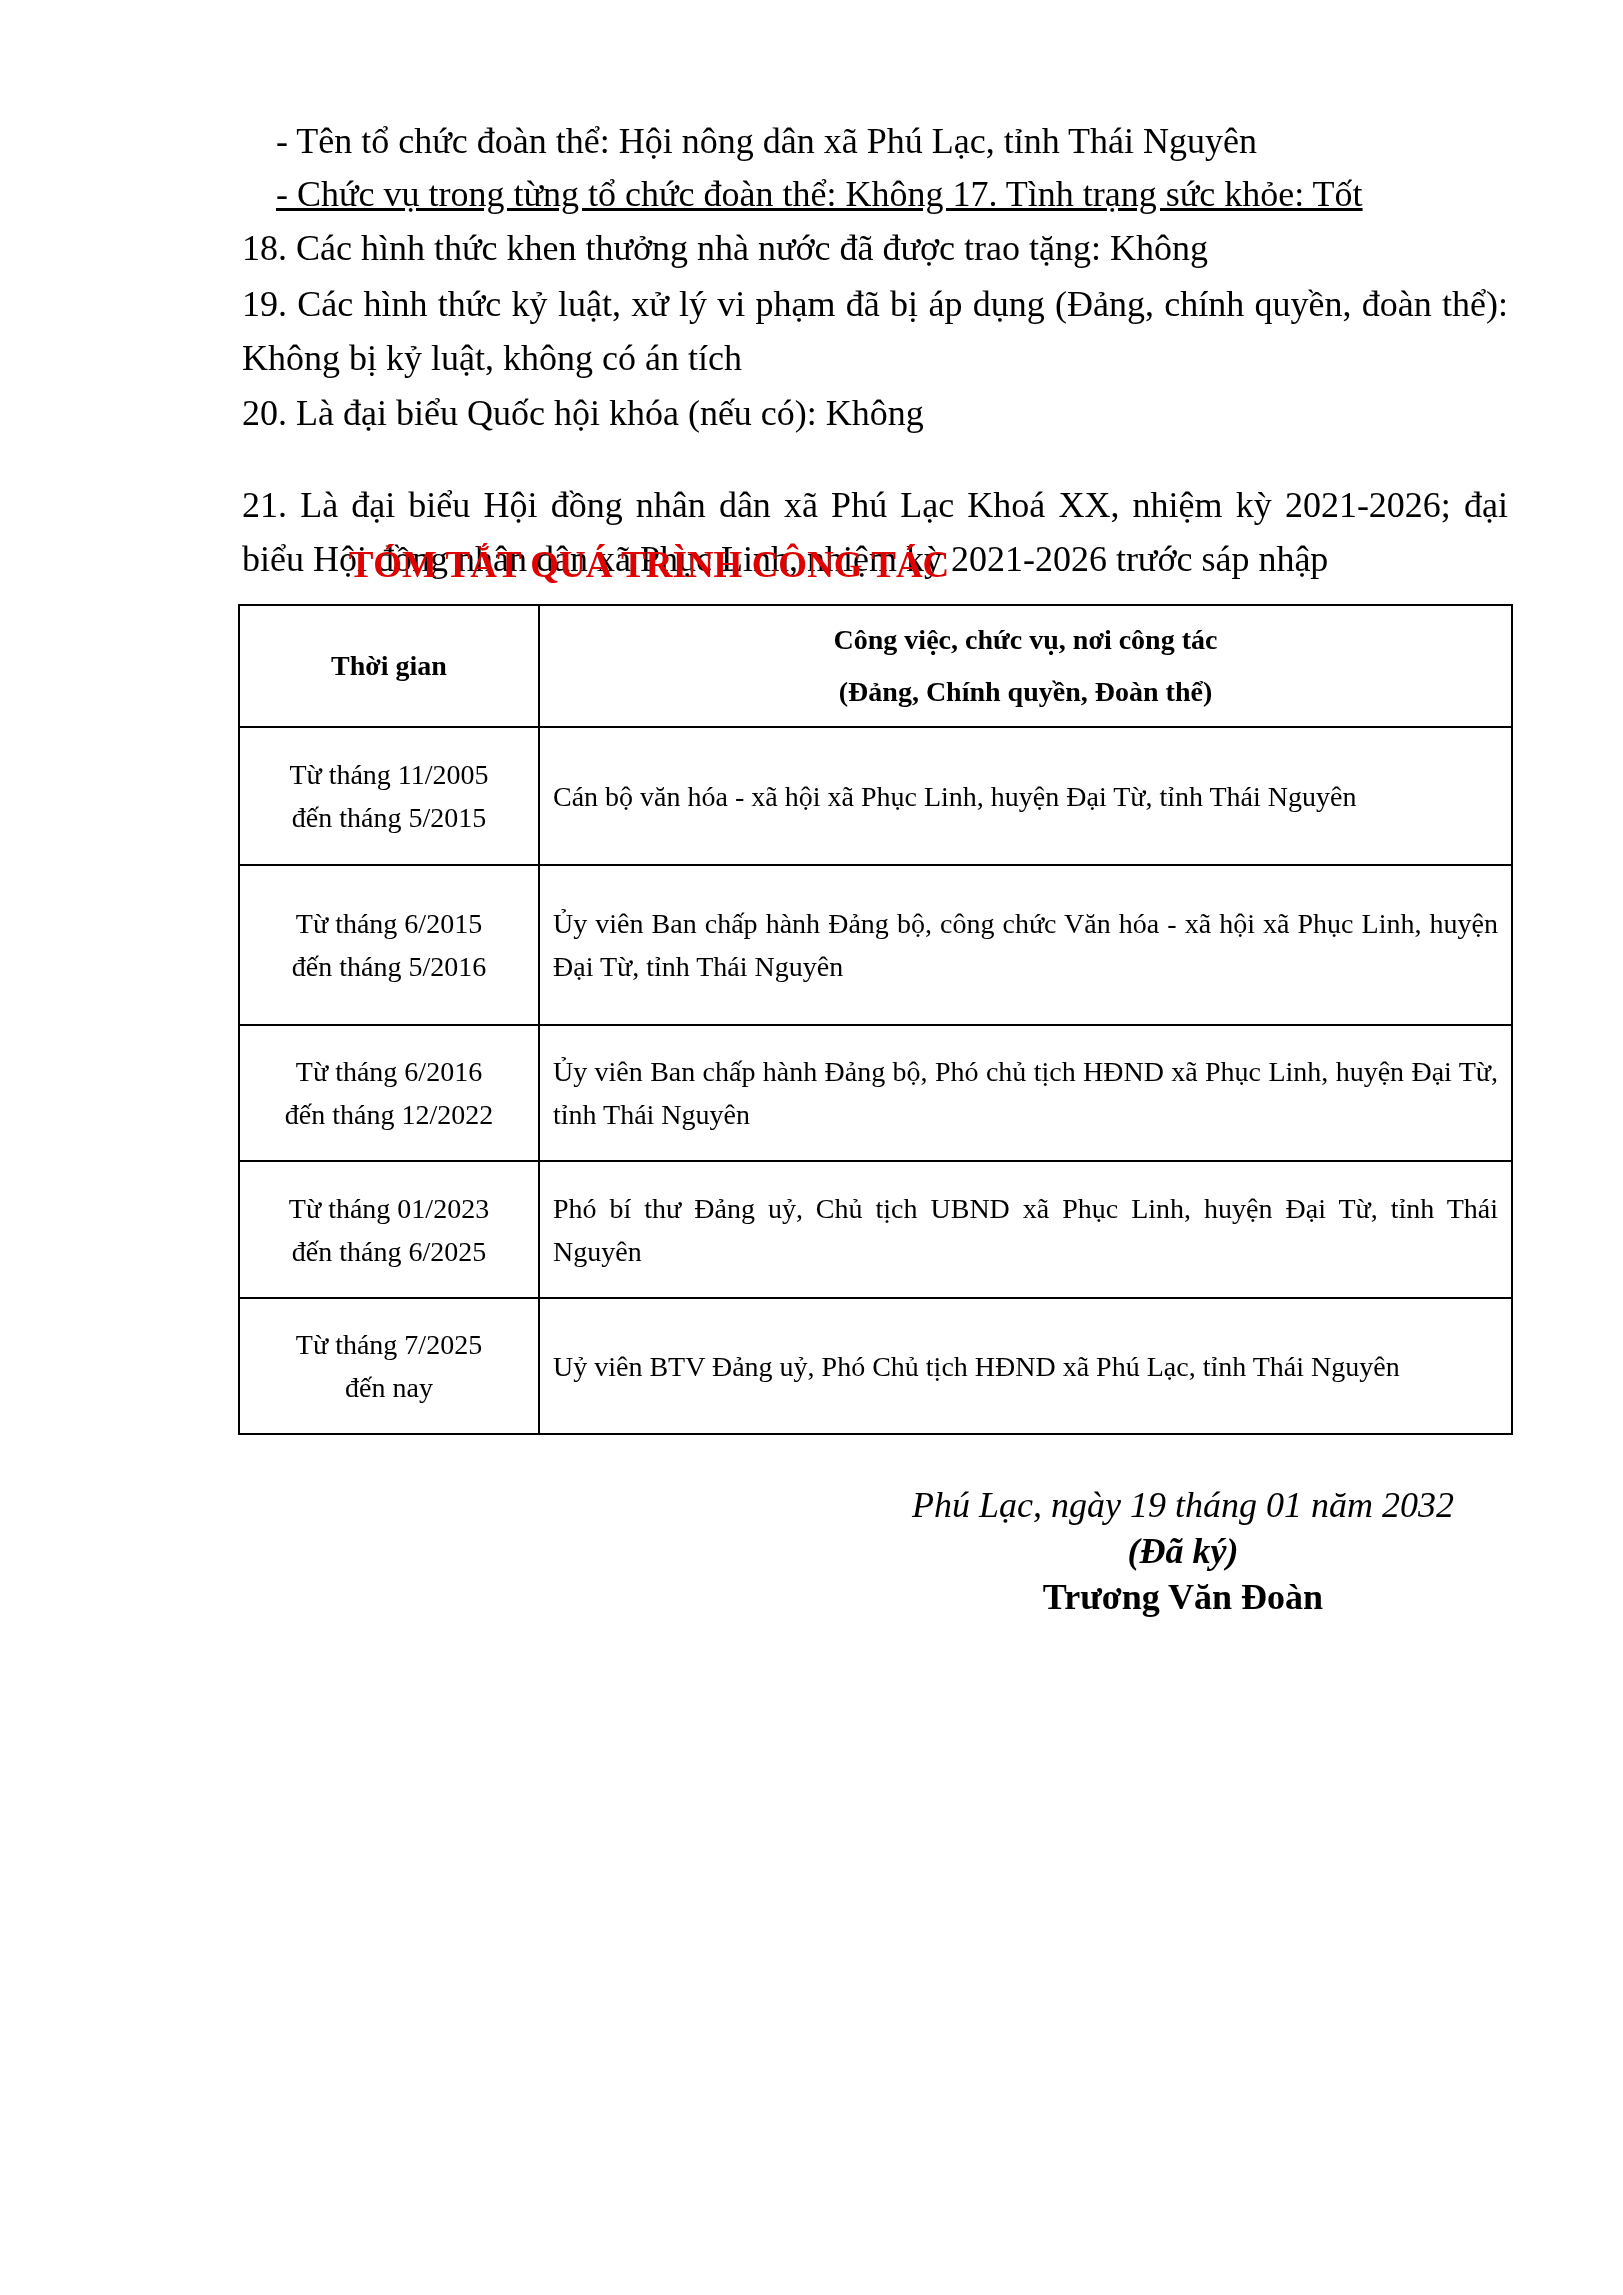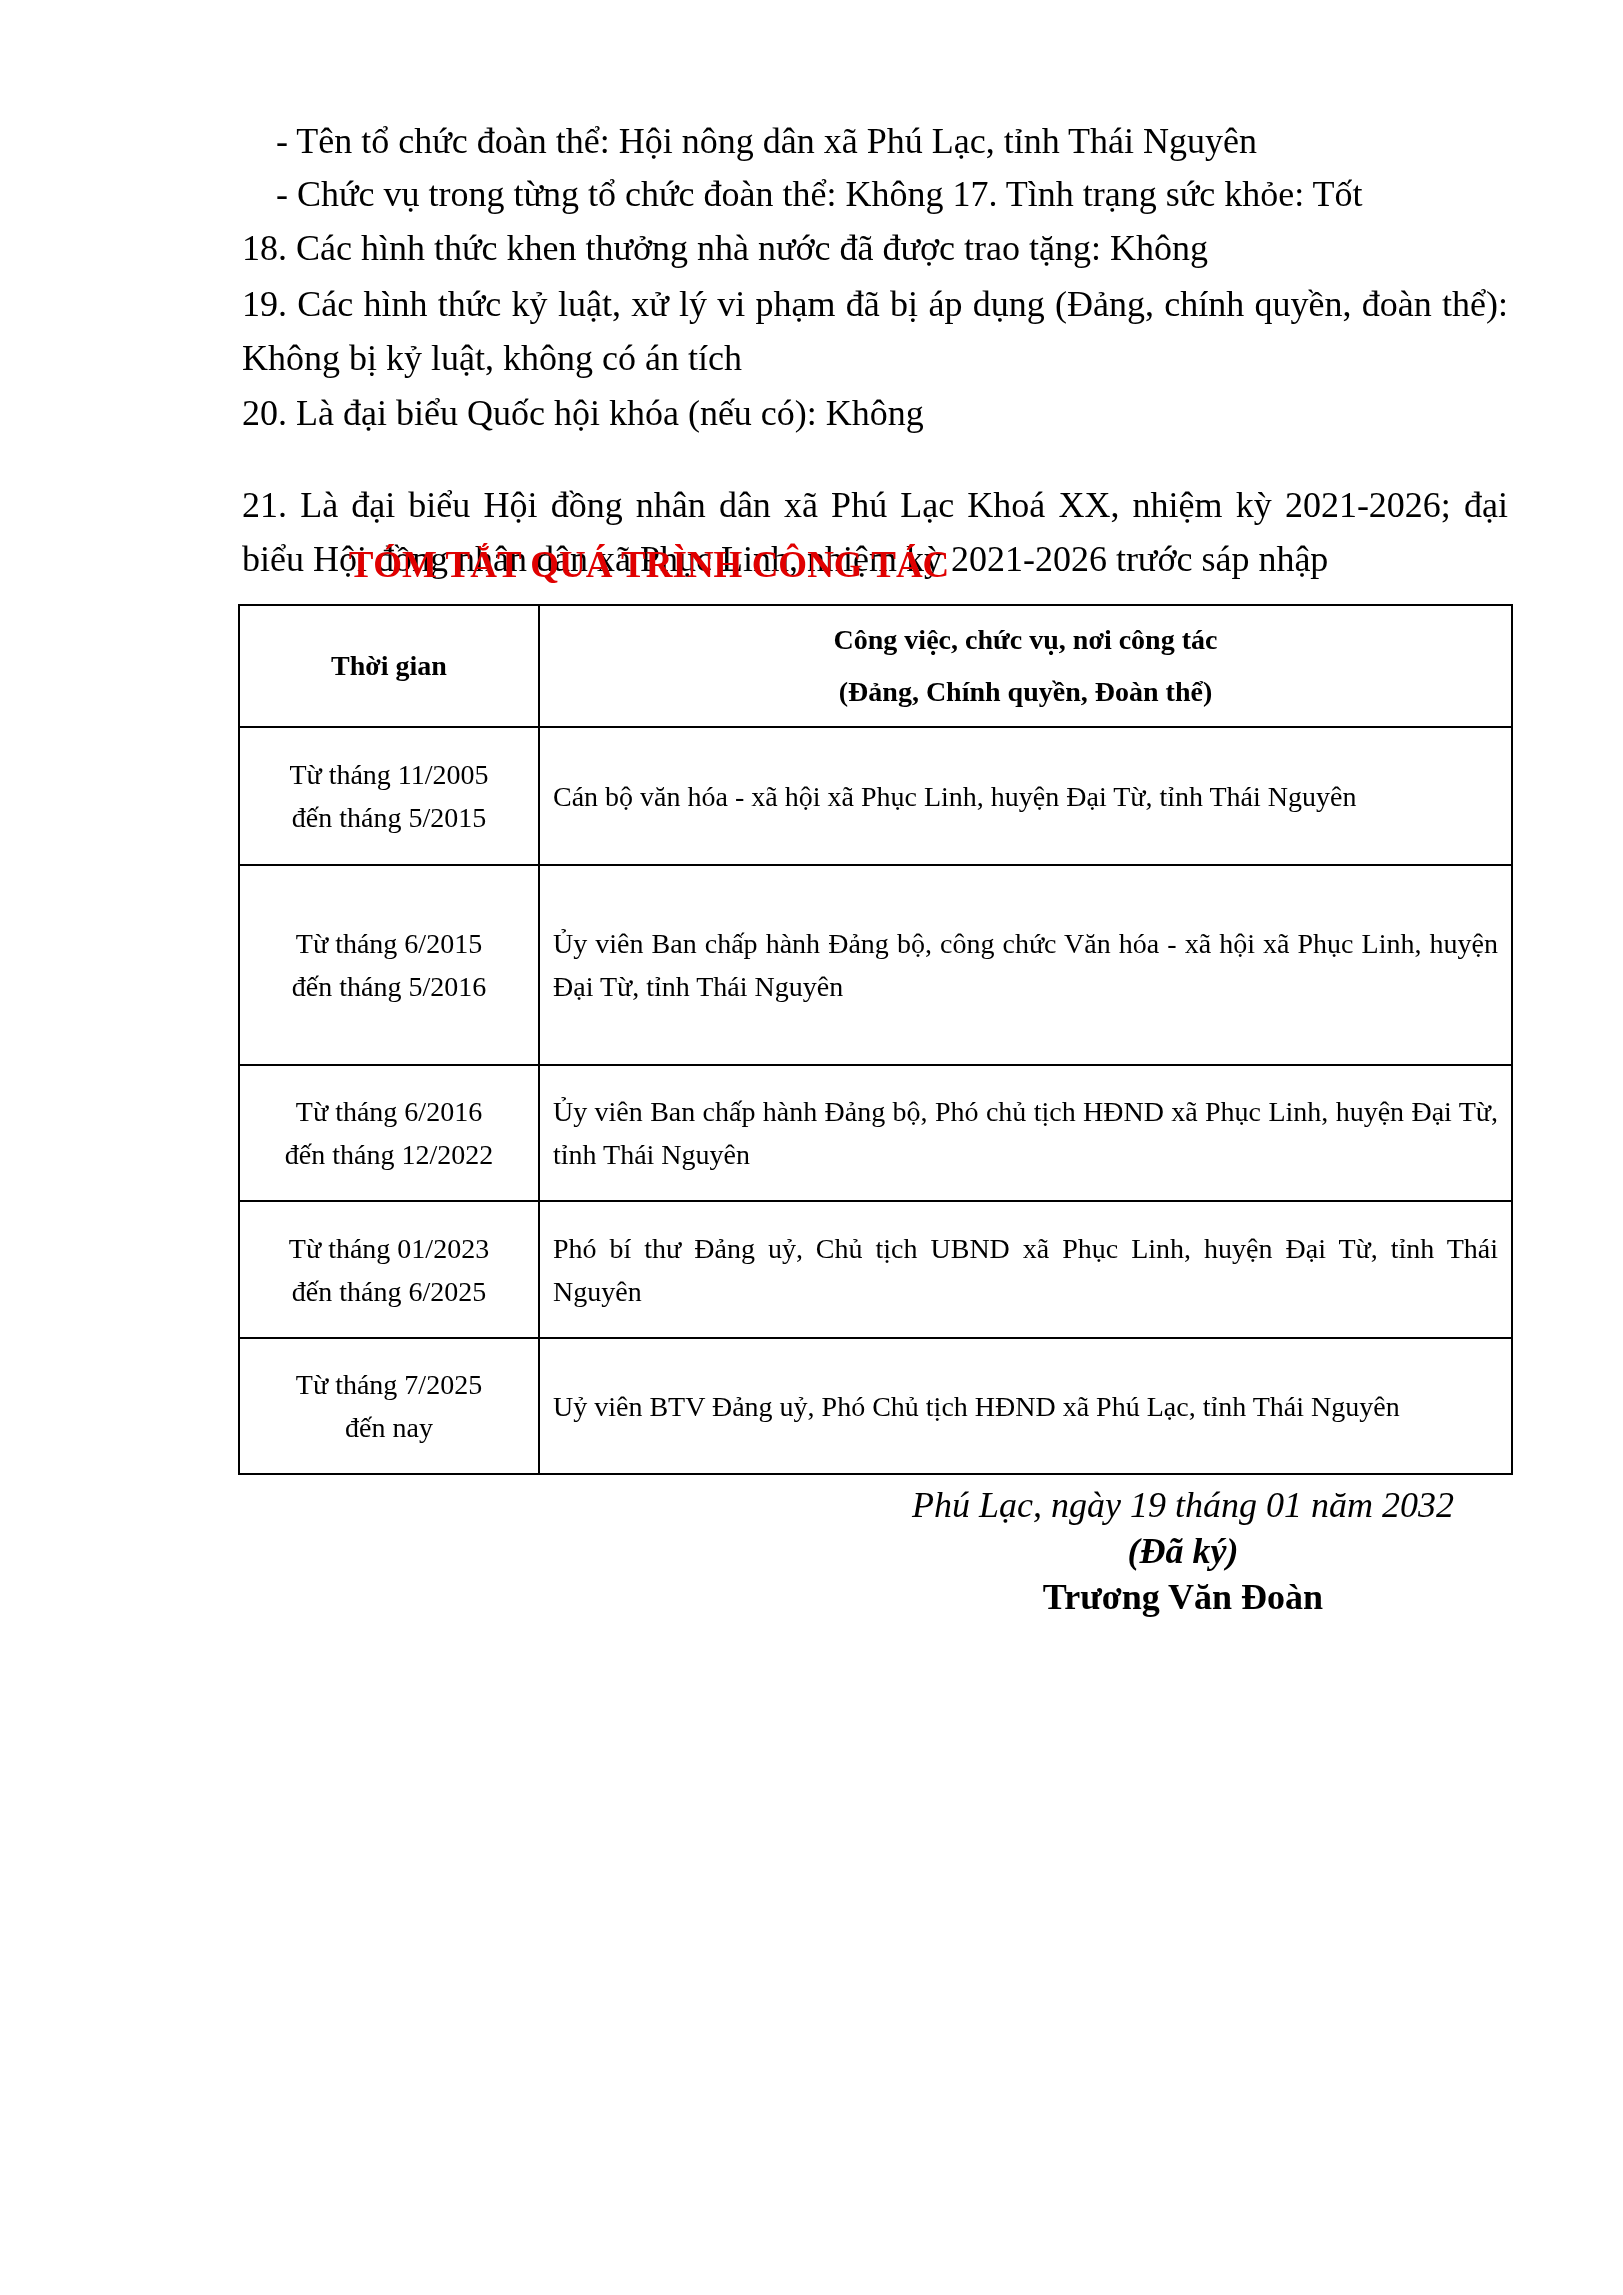--- a/index.html
+++ b/index.html
@@ -40,21 +40,21 @@
     .sig .place { font-style: italic; }
     .sig .signed { font-style: italic; font-weight: bold; }
     .sig .name { font-weight: bold; }
   </style>
 </head>
 <body>
 
 <div class="page">
 
   <div class="para indent" style="top:114px;">- Tên tổ chức đoàn thể: Hội nông dân xã Phú Lạc, tỉnh Thái Nguyên</div>
-  <div class="para indent" style="top:167px;">- Chức vụ trong từng tổ chức đoàn thể: Không 17. Tình trạng sức khỏe: Tốt</div>
+  <div class="para indent" style="top:167px;text-decoration:underline;">- Chức vụ trong từng tổ chức đoàn thể: Không 17. Tình trạng sức khỏe: Tốt</div>
   <div class="para" style="top:221px;">18. Các hình thức khen thưởng nhà nước đã được trao tặng: Không</div>
   <div class="para" style="top:277px;">19. Các hình thức kỷ luật, xử lý vi phạm đã bị áp dụng (Đảng, chính quyền, đoàn thể): Không bị kỷ luật, không có án tích</div>
   <div class="para" style="top:386px;">20. Là đại biểu Quốc hội khóa (nếu có): Không</div>
   <div class="para" style="top:440px;margin-top:38px;">21. Là đại biểu Hội đồng nhân dân xã Phú Lạc Khoá XX, nhiệm kỳ 2021-2026; đại biểu Hội đồng nhân dân xã Phục Linh, nhiệm kỳ 2021-2026 trước sáp nhập</div>
 
   <div class="section-title">TÓM TẮT QUÁ TRÌNH CÔNG TÁC</div>
 
   <table class="career">
     <colgroup>
         <col class="c1">
@@ -68,21 +68,21 @@
         <div>(Đảng, Chính quyền, Đoàn thể)</div>
       </th>
     </tr>
     <tr style="height:138px;">
       <td class="time">
         <div>Từ tháng 11/2005</div>
         <div>đến tháng 5/2015</div>
       </td>
       <td class="desc">Cán bộ văn hóa - xã hội xã Phục Linh, huyện Đại Từ, tỉnh Thái Nguyên</td>
     </tr>
-    <tr style="height:200px;">
+    <tr style="height:160px;">
       <td class="time">
         <div>Từ tháng 6/2015</div>
         <div>đến tháng 5/2016</div>
       </td>
       <td class="desc">Ủy viên Ban chấp hành Đảng bộ, công chức Văn hóa - xã hội xã Phục Linh, huyện Đại Từ, tỉnh Thái Nguyên</td>
     </tr>
     <tr style="height:136px;font-family:Liberation Serif, serif;">
       <td class="time">
         <div>Từ tháng 6/2016</div>
         <div>đến tháng 12/2022</div>

